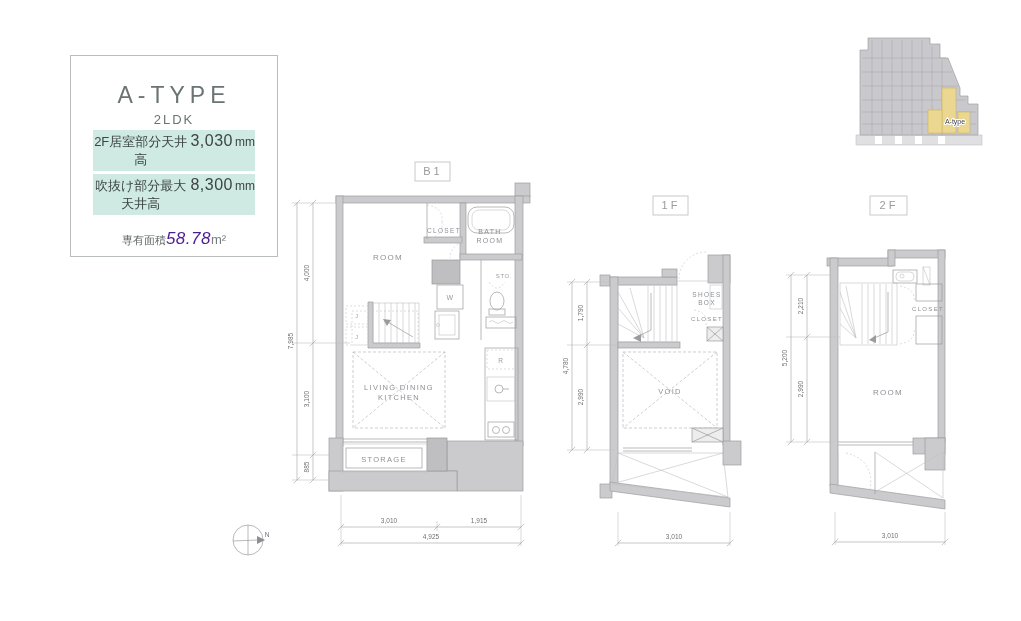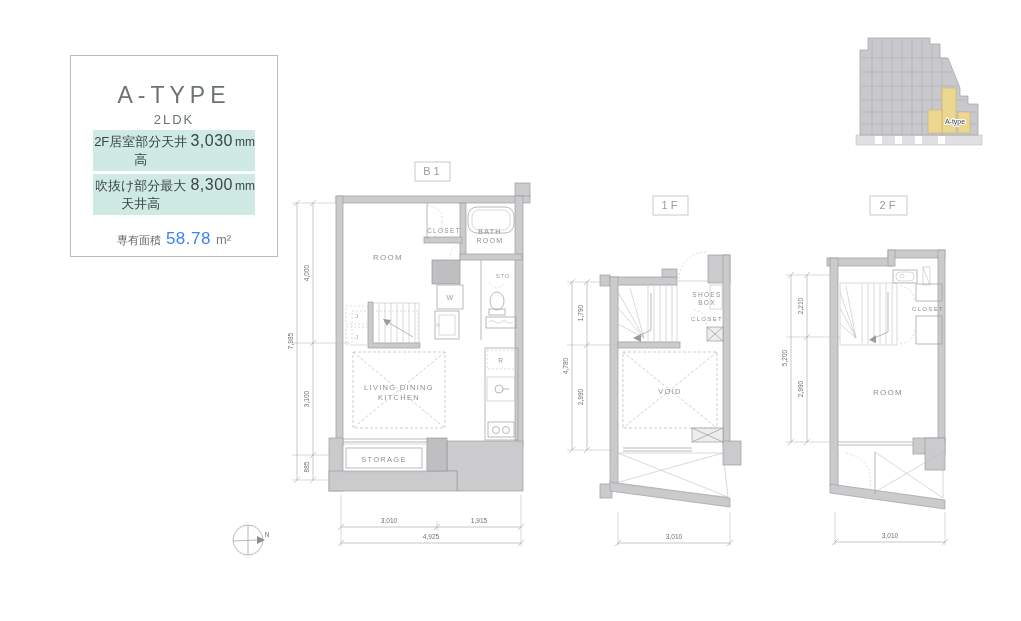--- a/index.html
+++ b/index.html
@@ -11,23 +11,23 @@
               display:flex;flex-direction:column;align-items:center;}
   .type-name{margin-top:26px;font-size:23px;letter-spacing:5px;color:#6b7474;}
   .layout-name{margin-top:3px;font-size:13px;letter-spacing:2px;color:#6b7474;}
   .badge{margin-top:10px;width:162px;background:#0f9487;color:#ffffff;text-align:center;
          font-size:11.5px;letter-spacing:1.5px;padding:2px 0 3px;}
   .spec-row{margin-top:3px;width:162px;background:#cfe9e3;color:#3d4545;text-align:center;
             padding:2px 0;display:flex;justify-content:center;align-items:baseline;gap:2px;}
   .spec-label{font-size:13px;}
   .spec-val{font-size:16px;letter-spacing:.5px;}
   .spec-unit{font-size:12px;}
-  .area-line{margin-top:14px;display:flex;align-items:baseline;gap:5px;color:#5d6565;}
+  .area-line{margin-top:14px;display:flex;align-items:baseline;color:#5d6565;}
   .area-label{font-size:11px;}
-  .area-val{font-size:17px;color:#3b82f6;letter-spacing:.5px;}
+  .area-val{font-size:17px;color:#4c1d95;letter-spacing:.5px;font-style:italic;}
   .area-unit{font-size:13px;color:#747c7c;text-align:center;}
   
   .wall{fill:#cbcbcd;stroke:#9d9da1;stroke-width:.7;}
   .wall2{fill:#bfbfc2;stroke:#97979b;stroke-width:.7;}
   .ln{stroke:#9b9b9f;stroke-width:.7;fill:none;}
   .lnl{stroke:#bfbfc3;stroke-width:.6;fill:none;}
   .dsh{stroke:#b9b9bc;stroke-width:.7;fill:none;stroke-dasharray:3 2;}
   .dshf{stroke:#c6c6c9;stroke-width:.6;fill:none;stroke-dasharray:2 2;}
   .xbox{fill:#ededee;stroke:#9b9b9f;stroke-width:.7;}
   .rtxt{fill:#8e9095;letter-spacing:1.3px;text-anchor:middle;font-family:"Liberation Sans",sans-serif;}

